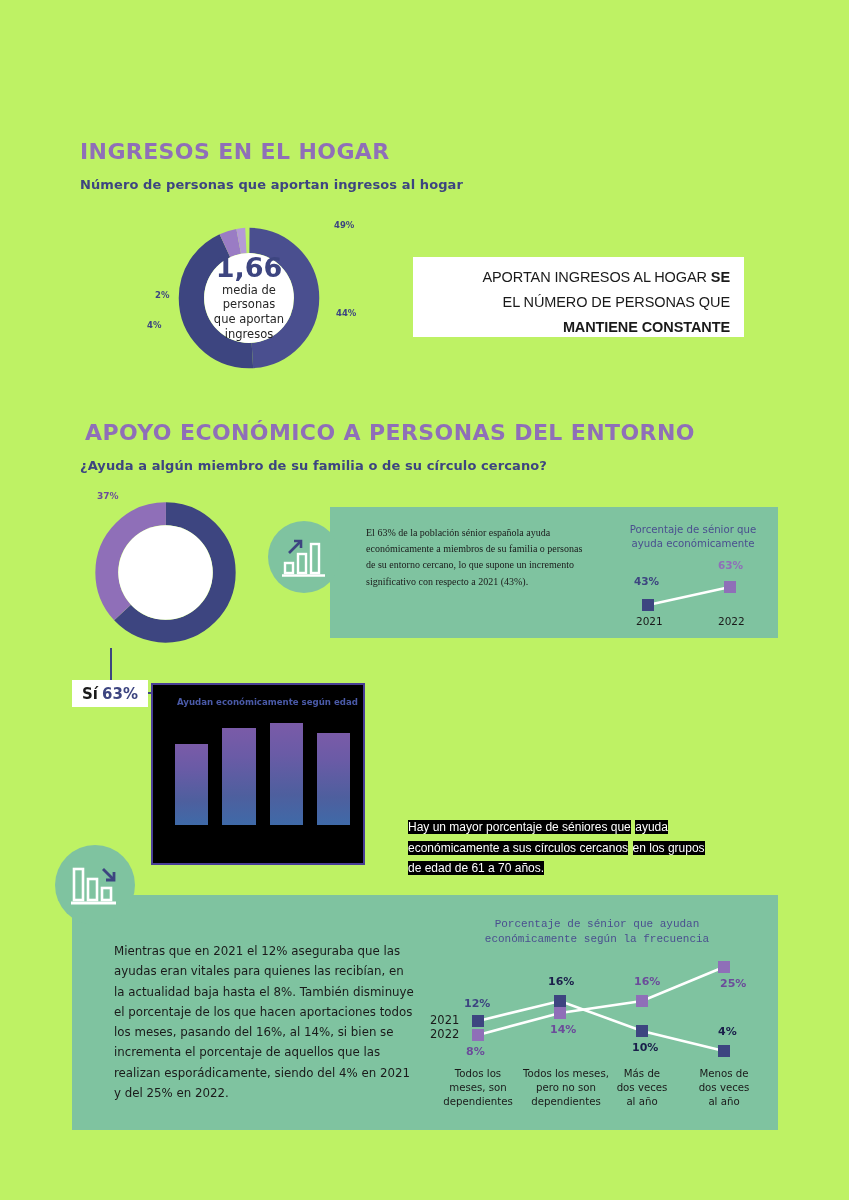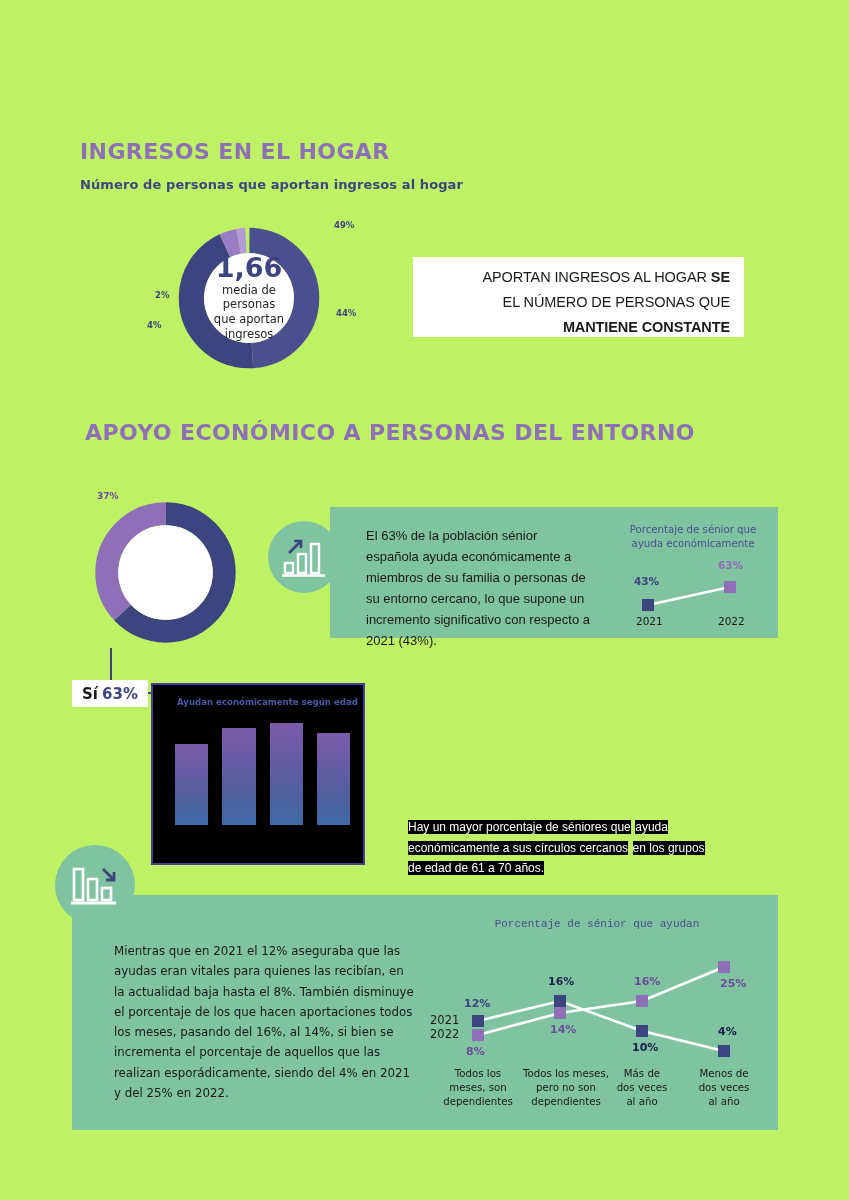--- a/index.html
+++ b/index.html
@@ -83,21 +83,21 @@
   }
   #si-connector { position: absolute; left: 148px; top: 692px; width: 12px; height: 2px; background:#3d4580; }
 
   
   #green1 {
     position: absolute; left: 330px; top: 507px; width: 448px; height: 131px;
     background: #7fc3a0;
   }
   #green1-text {
     position: absolute; left: 36px; top: 18px; width: 225px;
-    font-family: Liberation Sans, sans-serif; font-size: 13px; color: #1a1a1a; line-height: 1.62;
+    font-family: Liberation Serif, serif; font-size: 10px; color: #1a1a1a; line-height: 1.62;
   }
   #mini-chart-title {
     position: absolute; left: 288px; top: 16px; width: 150px; text-align: center;
     font-family: "DejaVu Sans", sans-serif; font-size: 10.2px; color: #4a4f8f; line-height: 1.38;
   }
   #mini-chart { position: absolute; left: 288px; top: 52px; width: 150px; height: 70px; }
   .mini-pt-label {
     position: absolute; font-family: "DejaVu Sans", sans-serif; font-weight: bold; font-size: 10.5px;
   }
   .mini-ax-label {
@@ -189,20 +189,21 @@
   <div class="dlabel" style="left:147px; top:320px;">4%</div>
   <div class="dlabel" style="left:155px; top:290px;">2%</div>
 
   <div id="callout1">
     <p><span>APORTAN INGRESOS AL HOGAR </span><span class="b">SE</span></p>
     <p>EL NÚMERO DE PERSONAS QUE</p>
     <p class="b">MANTIENE CONSTANTE</p>
   </div>
 
   <div class="sec-title" style="left:85px; top:420px;">APOYO ECONÓMICO A PERSONAS DEL ENTORNO</div>
+  <div class="sec-sub" style="left:80px; top:458px;">¿Ayuda a algún miembro de su familia o de su círculo cercano?</div>
 
   <div id="donut2-wrap">
     <svg width="155" height="155" viewBox="0 0 42 42">
       <circle cx="21" cy="21" r="15.915" fill="none" stroke="#3d4580" stroke-width="6.2" stroke-dasharray="63 37" stroke-dashoffset="25"></circle>
       <circle cx="21" cy="21" r="15.915" fill="none" stroke="#8f6fb8" stroke-width="6.2" stroke-dasharray="37 63" stroke-dashoffset="-38"></circle>
       <circle cx="21" cy="21" r="12.8" fill="#ffffff"></circle>
     </svg>
   </div>
   <div id="donut2-label">37%</div>
   <div id="donut2-leader"></div>
@@ -256,20 +257,21 @@
   <div id="callout2">
     <p>Hay un mayor porcentaje de séniores que</p>
     <p>ayuda económicamente a sus círculos cercanos</p>
     <p>en los grupos de edad de 61 a 70 años.</p>
   </div>
 
   <div id="green2">
     <div id="green2-text">Mientras que en 2021 el 12% aseguraba que las ayudas eran vitales para quienes las recibían, en la actualidad baja hasta el 8%. También disminuye el porcentaje de los que hacen aportaciones todos los meses, pasando del 16%, al 14%, si bien se incrementa el porcentaje de aquellos que las realizan esporádicamente, siendo del 4% en 2021 y del 25% en 2022.</div>
     <div id="line-title">
       <div>Porcentaje de sénior que ayudan</div>
+      <div>económicamente según la frecuencia</div>
     </div>
 
     <div id="linechart">
       <svg width="330" height="110">
 
         <polyline points="46,68 128,48 210,78 292,98" fill="none" stroke="#ffffff" stroke-width="2.6"></polyline>
 
         <polyline points="46,82 128,60 210,48 292,14" fill="none" stroke="#ffffff" stroke-width="2.6"></polyline>
 
         <rect x="40" y="62" width="12" height="12" fill="#3d4580"></rect>

